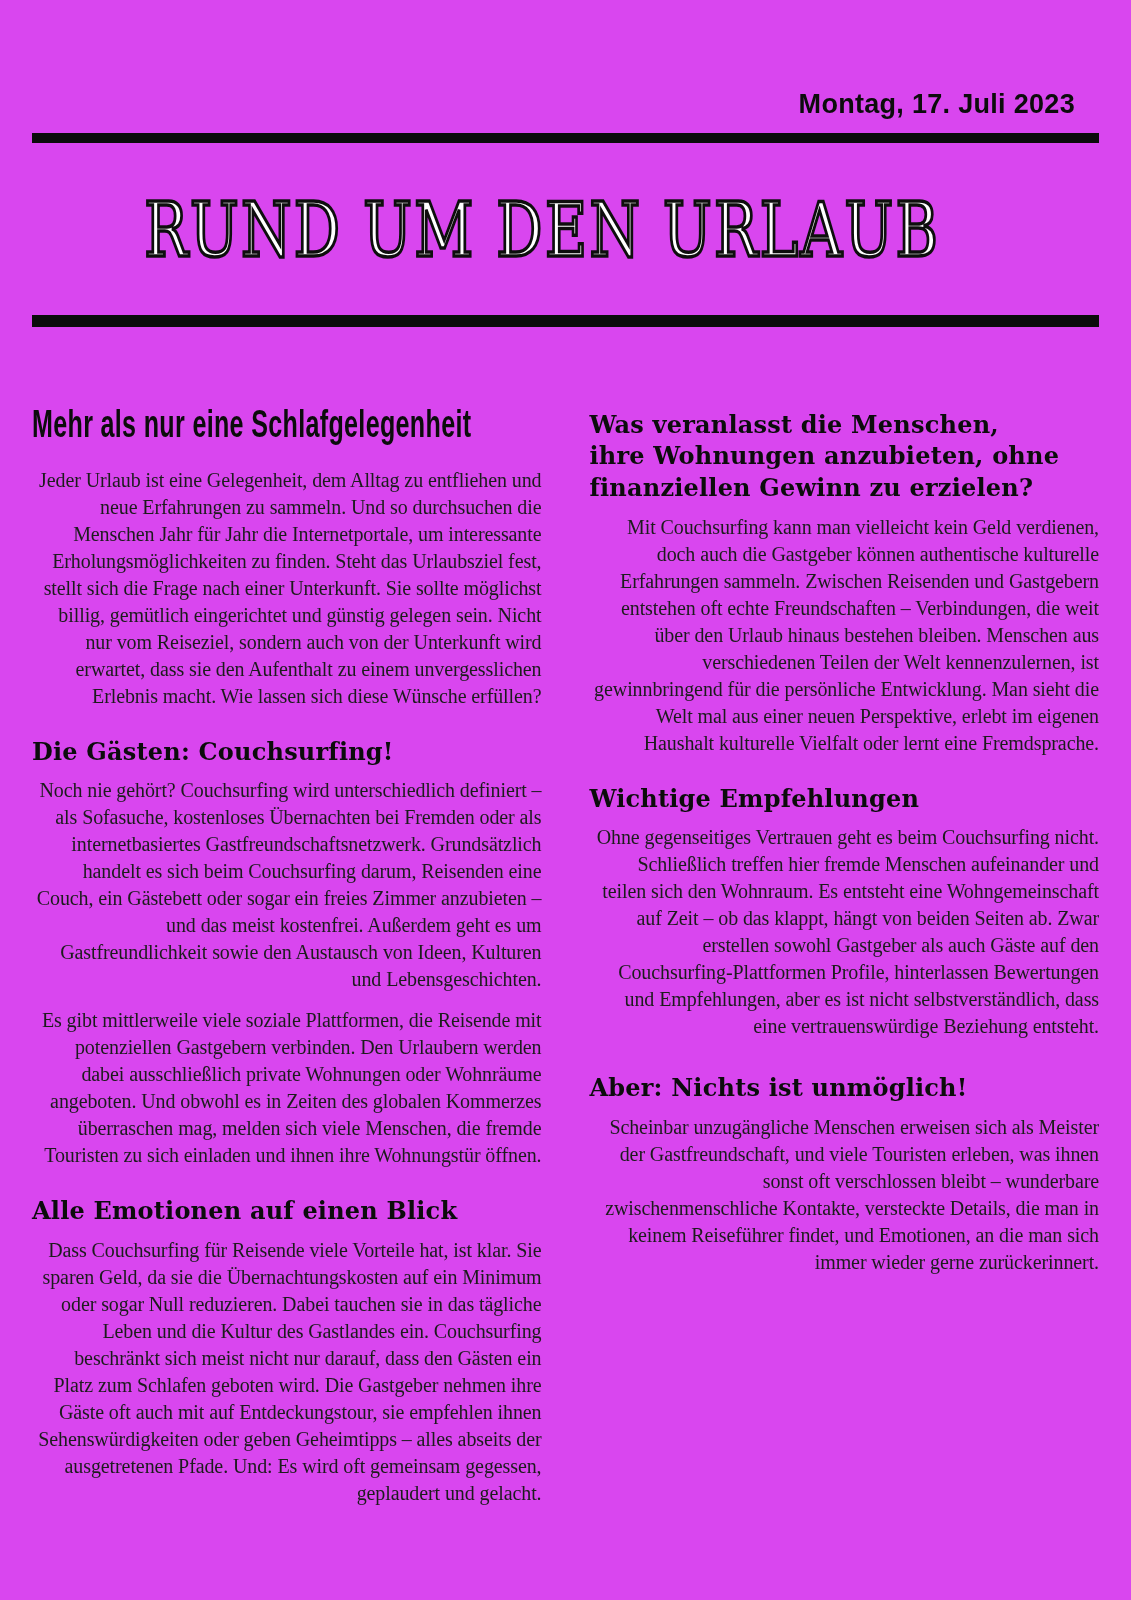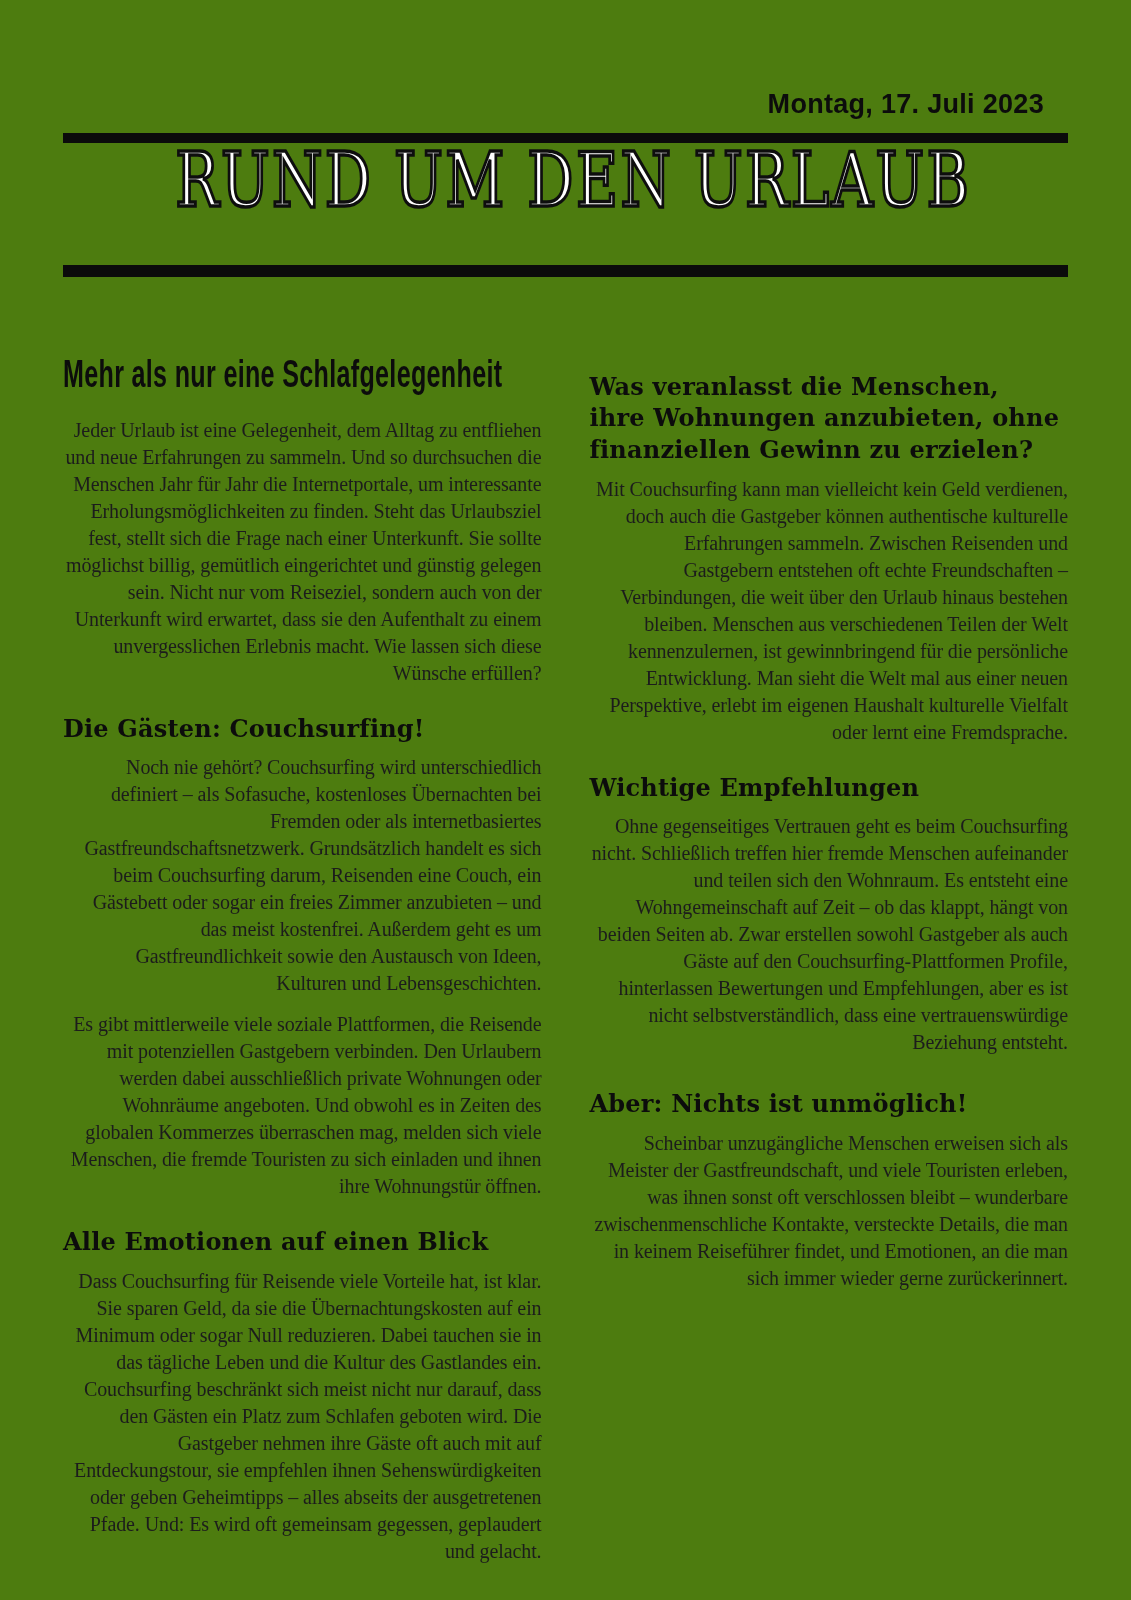--- a/index.html
+++ b/index.html
@@ -1,22 +1,22 @@
 <!DOCTYPE html>
 <html lang="de"><head>
 <meta charset="utf-8">
 <style>
   html, body { margin: 0; padding: 0; background: #e8e8e8; }
   .page {
     width: 1131px;
     height: 1600px;
     margin: 0 auto;
-    background: #4d7c0f;
+    background: #d946ef;
     box-sizing: border-box;
-    padding: 0 63px;
+    padding: 0 32px;
     overflow: hidden;
     font-family: "Liberation Serif", serif;
     color: #1c1c1c;
     position: relative;
   }
   .header-date {
     padding-top: 90px;
     text-align: right;
     padding-right: 24px;
     font-family: "Liberation Sans", sans-serif;
@@ -29,21 +29,22 @@
   .rule {
     height: 10px;
     background: #0b0b0b;
     margin-top: 13px;
   }
   .rule.thick {
     height: 12px;
     margin-top: 48px;
   }
   .masthead {
-    text-align: right;
+    margin-top: 50px;
+    text-align: left;
     height: 74px;
   }
   .masthead-text {
     display: inline-block;
     font-family: "DejaVu Serif", serif;
     font-size: 74px;
     line-height: 1;
     letter-spacing: 3px;
     white-space: nowrap;
     transform: scaleX(0.78);
@@ -78,21 +79,21 @@
   .slab-heading {
     font-family: "DejaVu Serif", serif;
     font-weight: 700;
     font-size: 24px;
     line-height: 1.32;
     margin: 26px 0 10px 0;
     color: #0c0c0c;
     white-space: pre-line;
     letter-spacing: 0.2px;
   }
-  .col-right .slab-heading.first { margin-top: 16px; }
+  .col-right .slab-heading.first { margin-top: 4px; }
   .slab-heading.spaced { margin-top: 32px; }
   .body-p {
     font-size: 20px;
     line-height: 27px;
     margin: 0 0 14px 0;
     letter-spacing: -0.1px;
     text-align: right;
     hyphens: auto;
   }
 </style>

